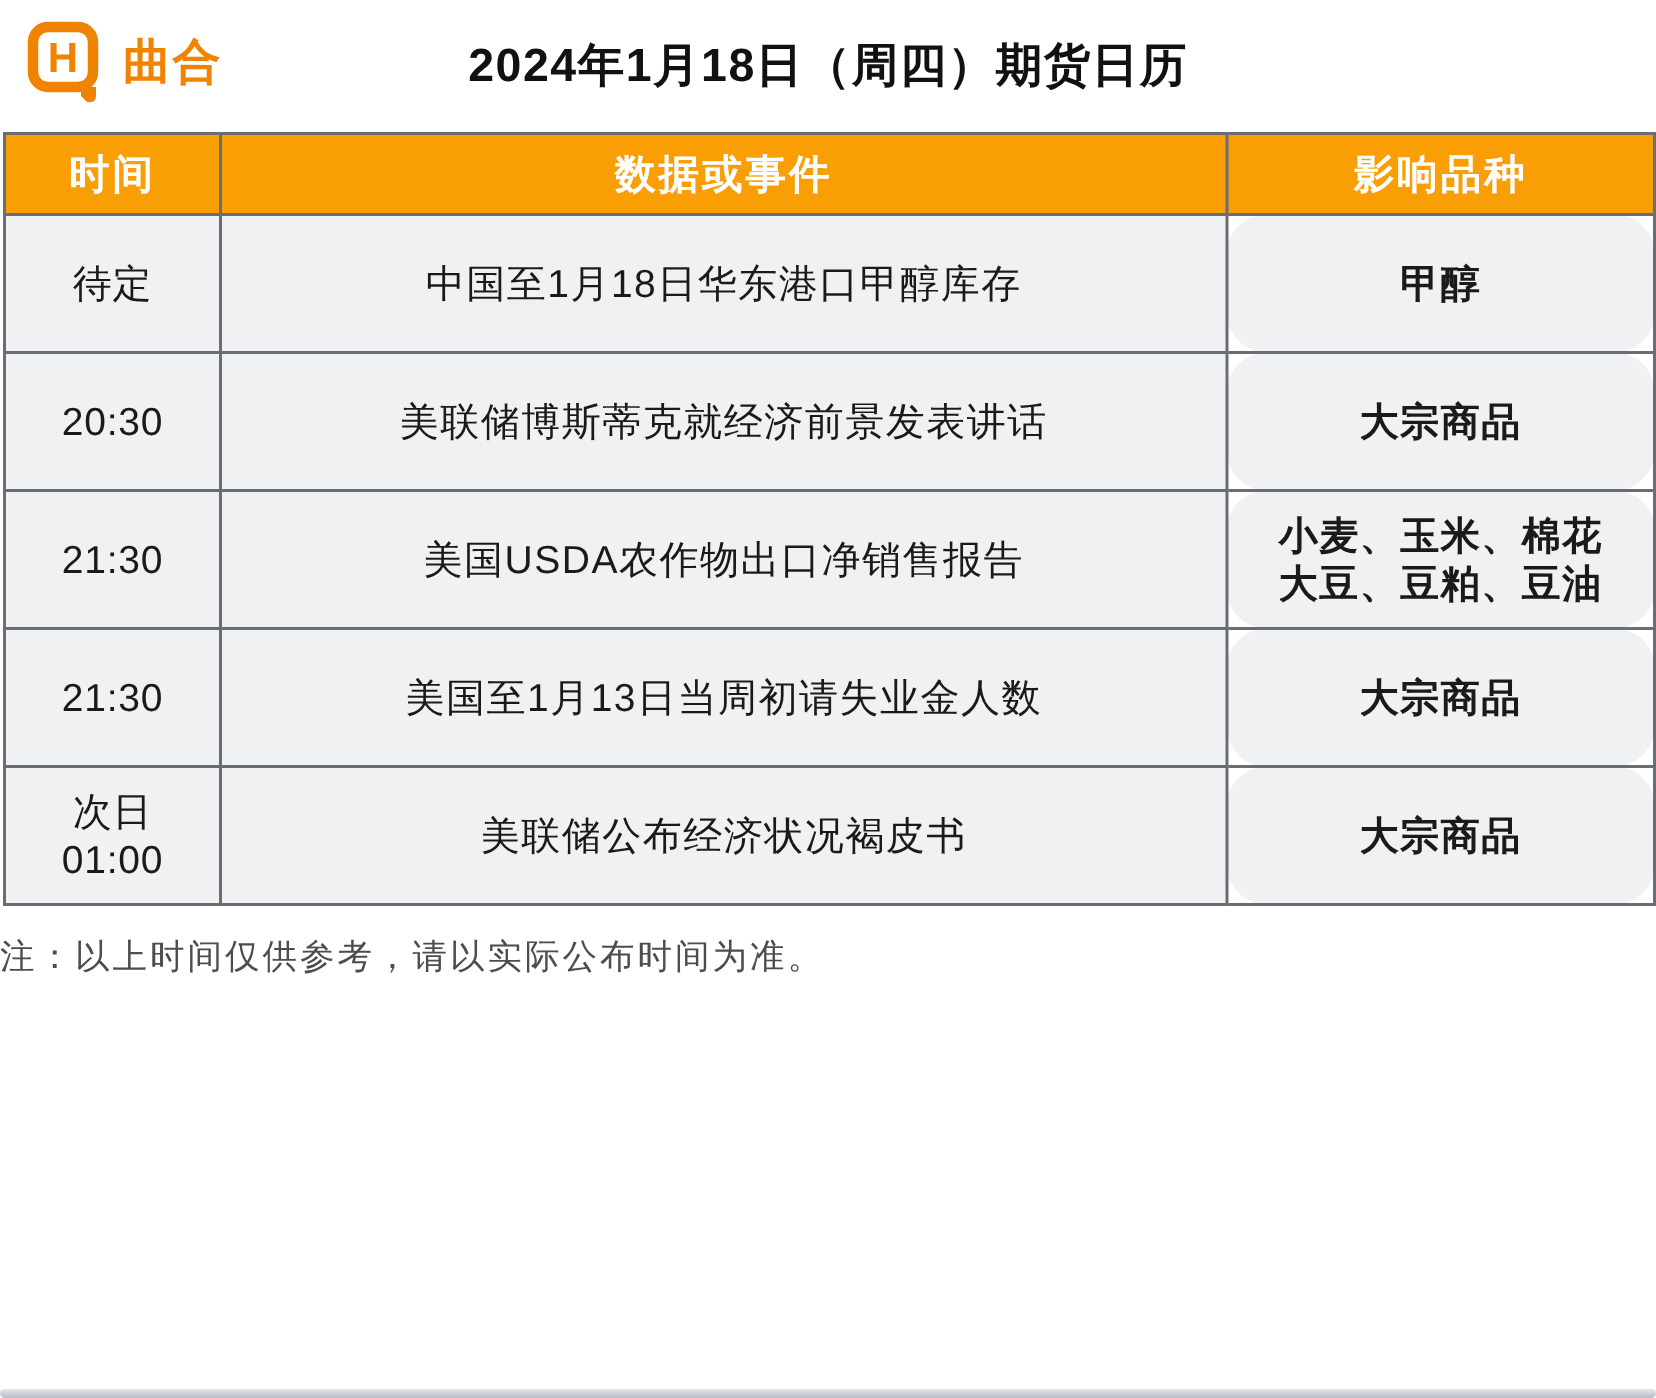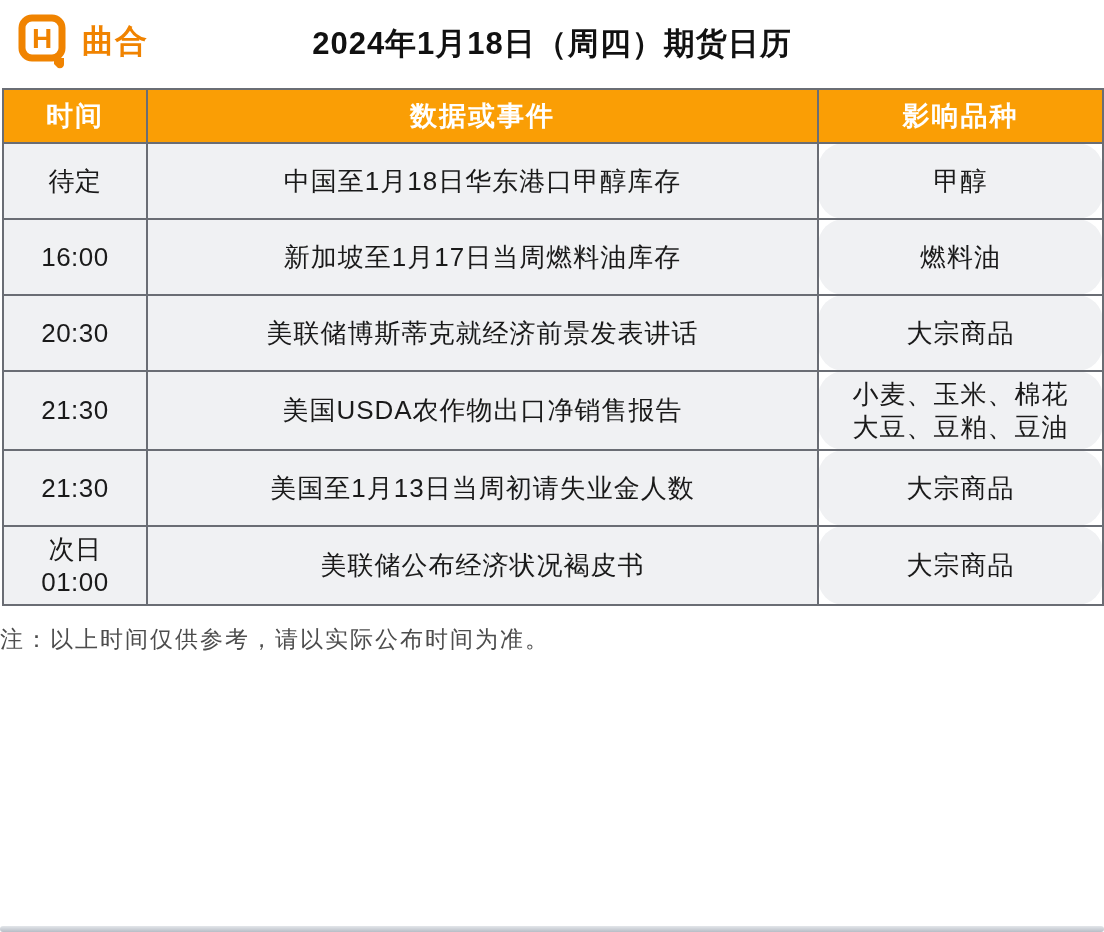--- a/index.html
+++ b/index.html
@@ -69,31 +69,31 @@
   table.calendar th {
     background: #FA9E05;
     color: #ffffff;
     font-size: 27px;
     font-weight: 700;
     height: 54px;
     letter-spacing: 2px;
   }
   table.calendar td {
     background: #F0F1F3;
-    height: 76px;
+    height: 92px;
     font-size: 26px;
     color: #1a1a1a;
     white-space: pre-line;
     line-height: 1.25;
   }
   td.col-time  { letter-spacing: 0.5px; }
   td.col-event { letter-spacing: 1px; }
   td.col-affected {
     color: #E87722;
-    font-weight: 400;
+    font-weight: 700;
     letter-spacing: 1px;
     border-radius: 26px;
   }
   col.c-time     { width: 144px; }
   col.c-event    { width: 671px; }
   col.c-affected { width: 285px; }
 
   
   .note {
     margin-top: 18px;
@@ -145,25 +145,20 @@
         <th>影响品种</th>
       </tr>
     </thead>
     <tbody id="calendar-body">
         <tr>
           <td class="col-time">待定</td>
           <td class="col-event">中国至1月18日华东港口甲醇库存</td>
           <td class="col-affected">甲醇</td>
         </tr>
         <tr>
-          <td class="col-time">16:00</td>
-          <td class="col-event">新加坡至1月17日当周燃料油库存</td>
-          <td class="col-affected">燃料油</td>
-        </tr>
-        <tr>
           <td class="col-time">20:30</td>
           <td class="col-event">美联储博斯蒂克就经济前景发表讲话</td>
           <td class="col-affected">大宗商品</td>
         </tr>
         <tr>
           <td class="col-time">21:30</td>
           <td class="col-event">美国USDA农作物出口净销售报告</td>
           <td class="col-affected">小麦、玉米、棉花
 大豆、豆粕、豆油</td>
         </tr>

